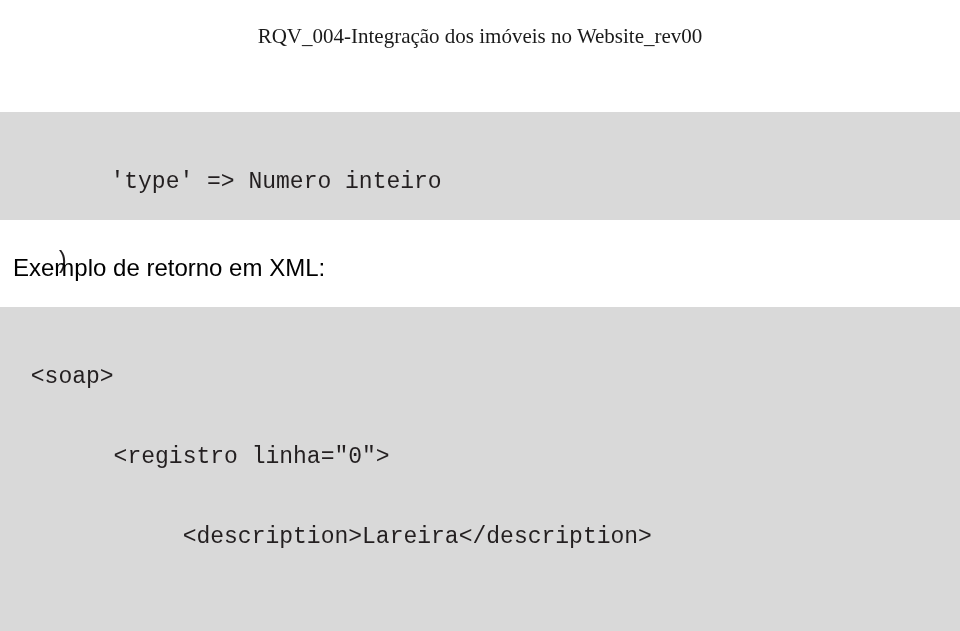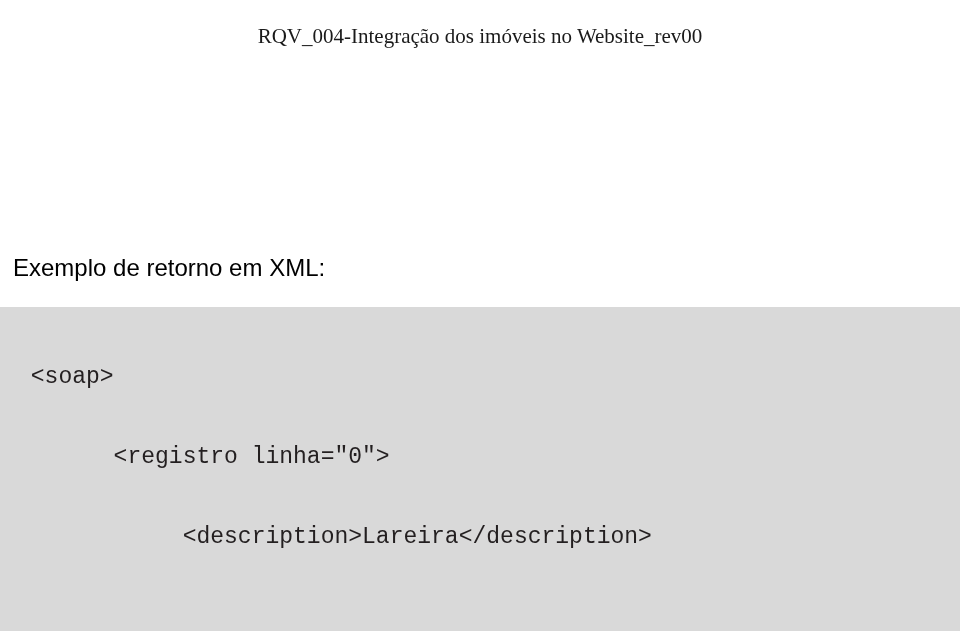--- a/index.html
+++ b/index.html
@@ -92,20 +92,26 @@
 </style>
 </head>
 <body>
 
 <div class="page">
 
   <div class="doc-header">
     <div class="doc-header-title">RQV_004-Integração dos imóveis no Website_rev00</div>
   </div>
 
+  <div class="code-block" id="code-block-php">
+    <span class="code-line">        'type' =&gt; Numero inteiro</span>
+    <span class="code-line">    )</span>
+    <span class="code-line">   [total_registros] =&gt; 2</span>
+    <span class="code-line"> )</span>
+  </div>
 
   <div class="section-heading">Exemplo de retorno em XML:</div>
 
   <div class="code-block" id="code-block-xml">
     <span class="code-line"> &lt;soap&gt;</span>
     <span class="code-line">       &lt;registro linha="0"&gt;</span>
     <span class="code-line">            &lt;description&gt;Lareira&lt;/description&gt;</span>
     
     
     

